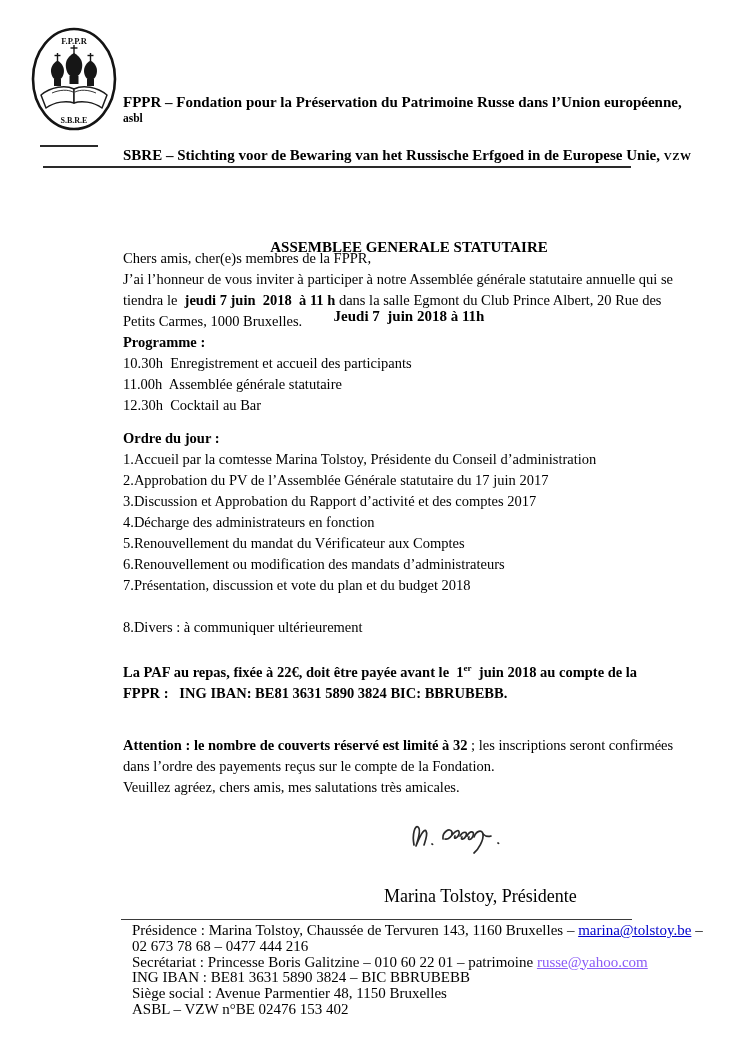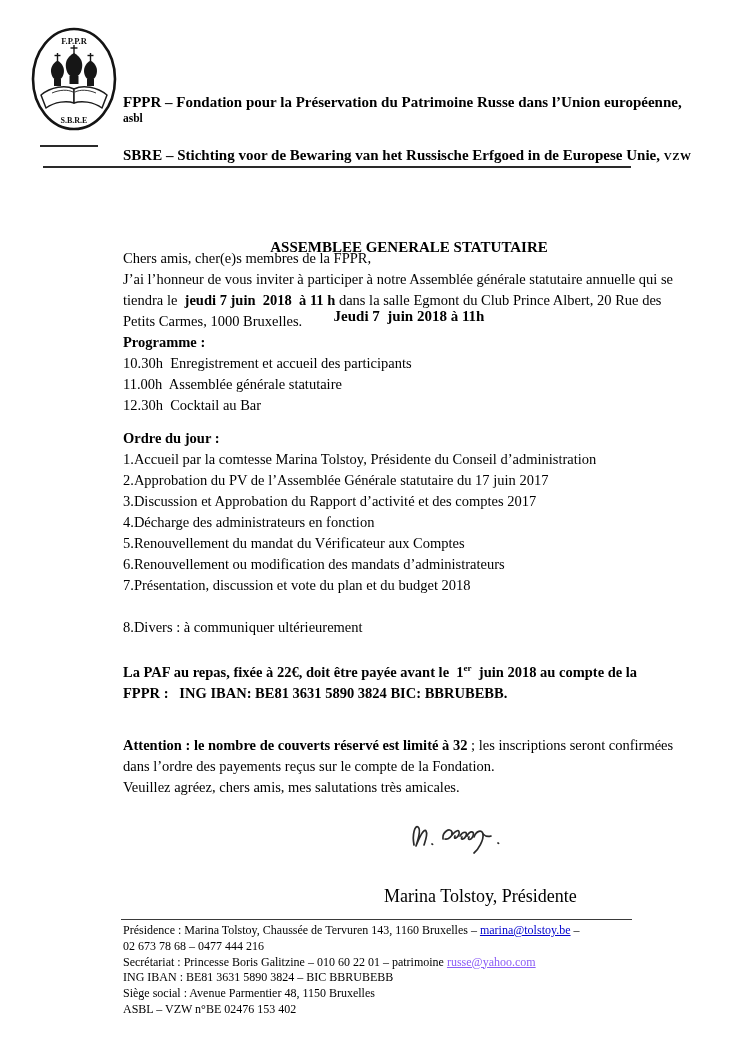--- a/index.html
+++ b/index.html
@@ -32,21 +32,21 @@
   .line { white-space:pre; }
   .b { font-weight:bold; }
   .sp12 { height:12px; } .sp21 { height:21px; } .sp24 { height:24px; } .sp31 { height:31px; }
   sup.er { font-size:9px; vertical-align:super; line-height:0; }
 
   
   .sig-scrawl { top:812px; left:405px; width:120px; height:46px; }
   .sig-name   { top:886px; left:384px; font-size:18px; white-space:pre; }
 
   
-  .footer { top:923px; left:123px; width:590px; font-size:12px; line-height:15.8px; }
+  .footer { top:923px; left:132px; width:590px; font-size:15px; line-height:15.8px; }
   .fline { white-space:pre; }
   a.doclink { text-decoration:underline; }
 </style>
 </head>
 <body>
 
 <div class="page">
 
   <svg class="abs logo" viewBox="0 0 88 104">
     <ellipse cx="44" cy="52" rx="41" ry="50" fill="#ffffff" stroke="#141414" stroke-width="2.6"></ellipse>

